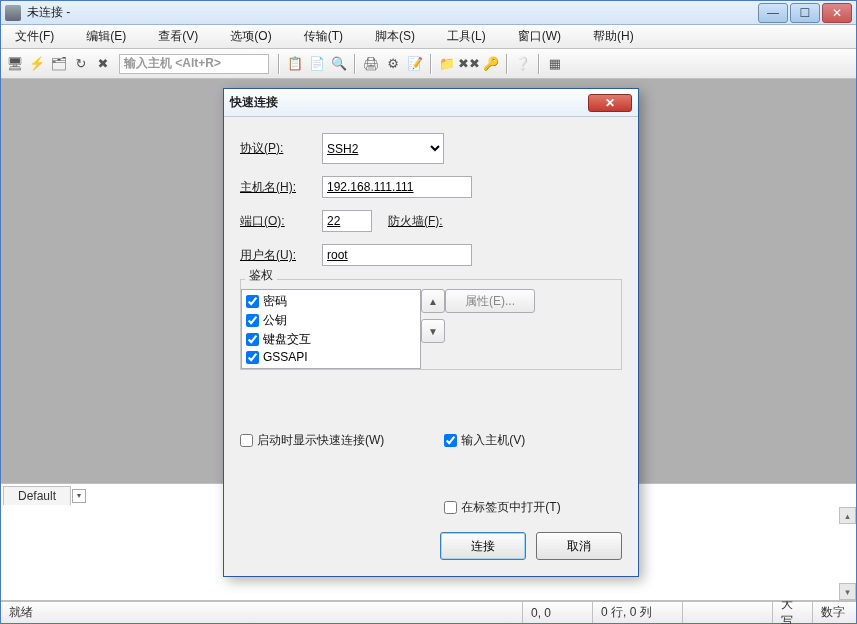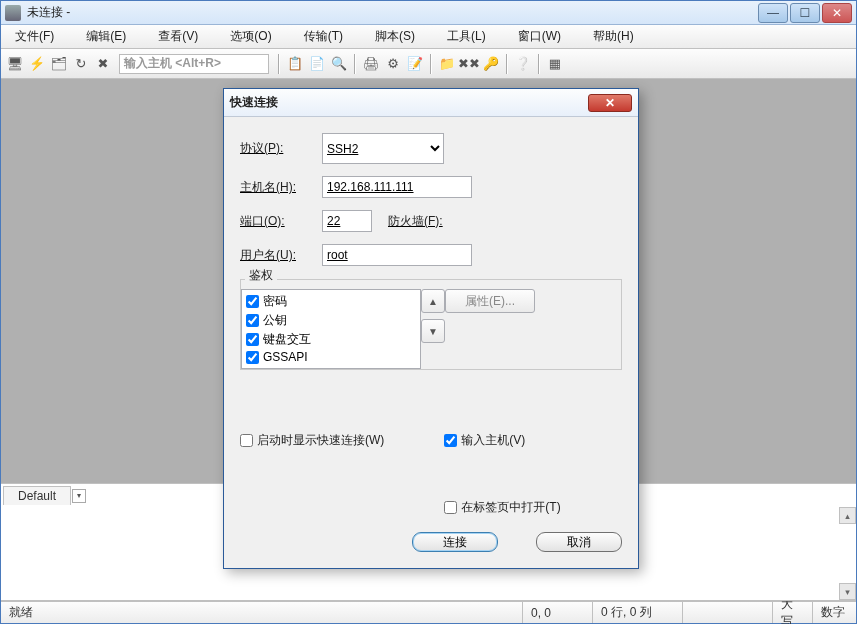--- a/index.html
+++ b/index.html
@@ -52,21 +52,21 @@
 .authrow { display: flex; margin-top: -8px; }
 .authlist { width: 180px; height: 80px; border: 1px solid #abadb3; background: #fff; padding: 2px; overflow: auto; }
 .authlist .item { display: flex; align-items: center; gap: 4px; padding: 1px 2px; }
 .authbtns { display: flex; flex-direction: column; gap: 6px; }
 .sqbtn { width: 24px; height: 24px; border: 1px solid #abadb3; background: linear-gradient(#fdfdfd,#eaeaea); display: flex; align-items: center; justify-content: center; font-size: 10px; color: #555; cursor: pointer; border-radius: 3px; }
 .propbtn { width: 90px; height: 24px; border: 1px solid #abadb3; background: linear-gradient(#fdfdfd,#eaeaea); color: #888; border-radius: 3px; cursor: default; }
 .checks { display: flex; gap: 60px; margin-top: 18px; }
 .checks .col { display: flex; flex-direction: column; gap: 6px; }
 .checks label { display: flex; align-items: center; gap: 4px; color: #222; margin-top: 44px; }
 .dlg-footer { display: flex; justify-content: flex-end; gap: 10px; margin-top: 16px; }
-.btn { width: 86px; height: 20px; border: 1px solid #707070; background: linear-gradient(#fdfdfd,#e3e3e3); border-radius: 9px; cursor: pointer; margin-left: 28px; }
+.btn { width: 86px; height: 28px; border: 1px solid #707070; background: linear-gradient(#fdfdfd,#e3e3e3); border-radius: 3px; cursor: pointer; }
 .btn.primary { border: 1px solid #3c7fb1; box-shadow: 0 0 0 1px #a5d3f3 inset; }
 input[type=checkbox] { width: 13px; height: 13px; }
 </style>
 </head>
 <body>
 
 <div class="window">
 
   <div class="titlebar">
     <div class="title-icon"></div>

